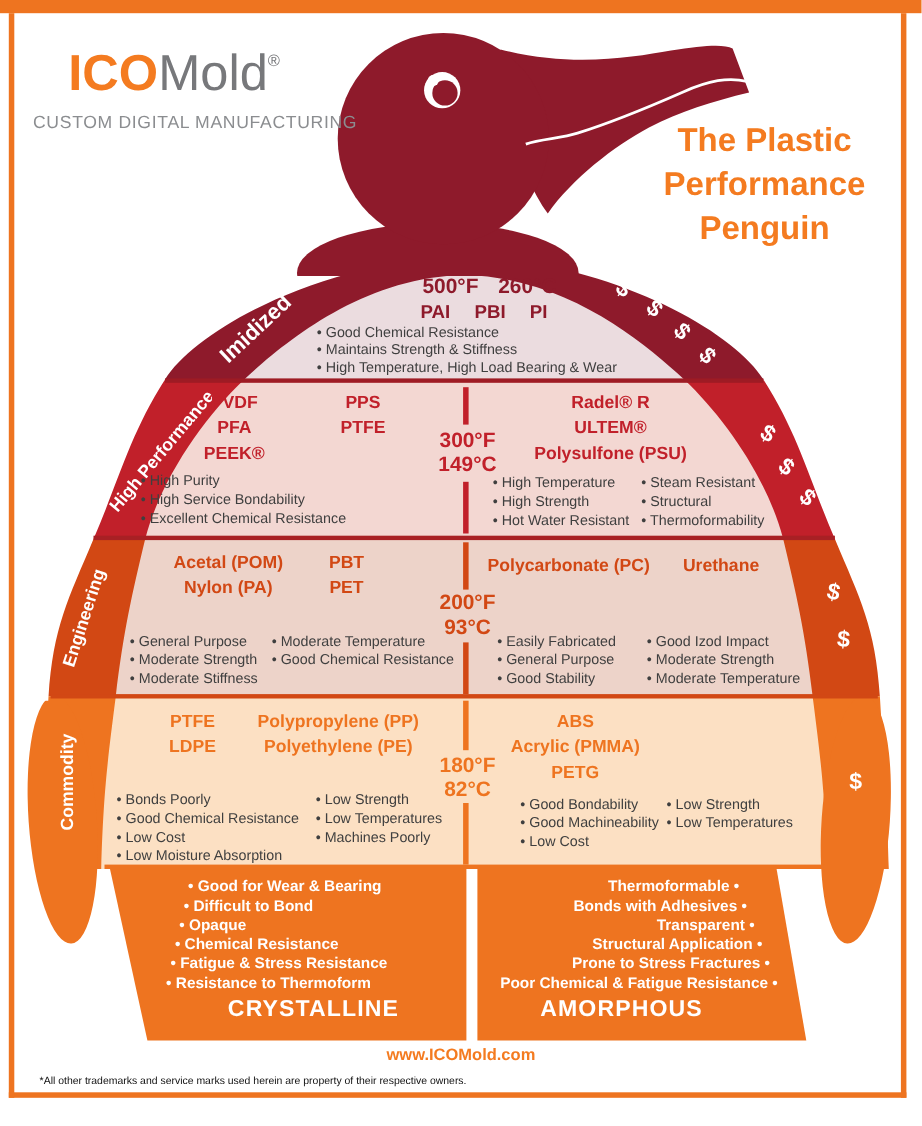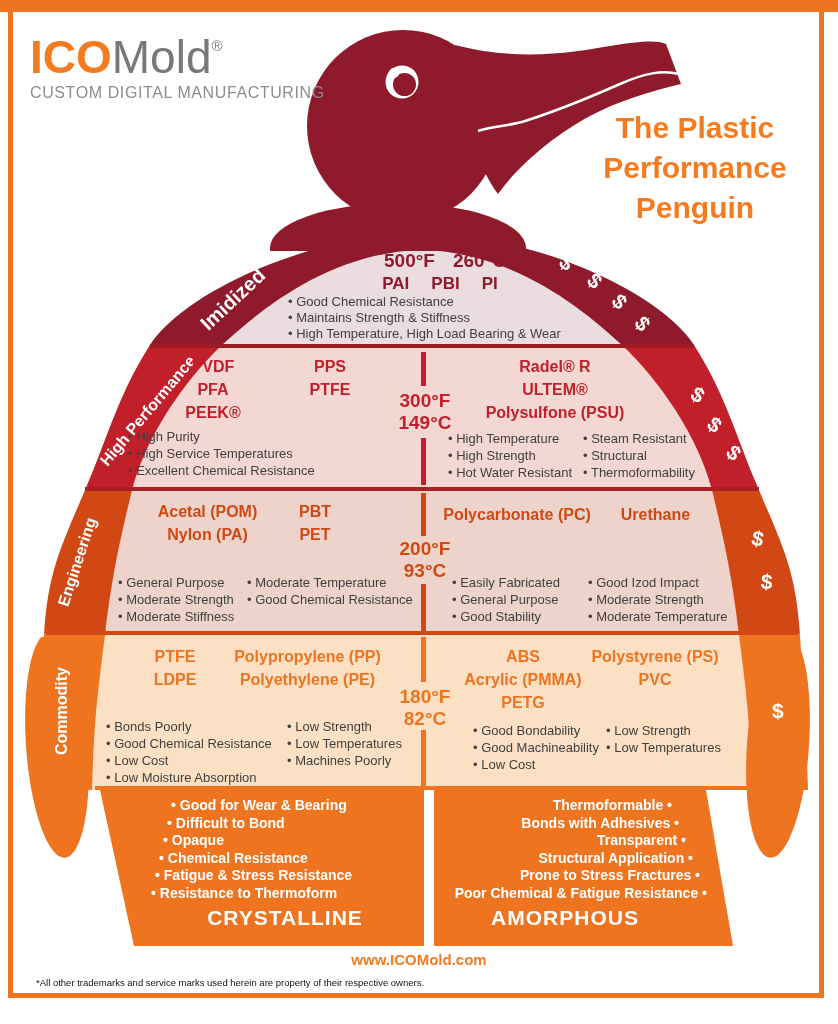--- a/index.html
+++ b/index.html
@@ -5,21 +5,21 @@
   html,body{margin:0;padding:0;background:#fff;}
   .canvas{position:relative;width:838px;height:1024px;background:#fff;overflow:hidden;
           font-family:"Liberation Sans", sans-serif;}
   
   .frame-top{position:absolute;left:0;top:0;width:838px;height:12px;background:var(--orange,#EE7420);}
   .frame{position:absolute;left:8px;top:12px;width:816px;height:986px;box-sizing:border-box;
          border-left:5px solid var(--orange,#EE7420);border-right:5px solid var(--orange,#EE7420);
          border-bottom:5px solid var(--orange,#EE7420);}
   
   .logo{position:absolute;left:30px;top:22px;z-index:3;}
-  .logo-row{font-size:46px;line-height:48px;letter-spacing:0;}
+  .logo-row{font-size:46px;line-height:68px;letter-spacing:0;margin-left:32px;}
   .logo-ico{color:var(--brand,#F47B20);font-weight:bold;}
   .logo-mold{color:var(--logo-gray,#77787B);font-weight:400;}
   .logo-reg{color:var(--logo-gray,#77787B);font-size:15px;vertical-align:22px;}
   .logo-sub{margin-top:3px;font-size:16px;letter-spacing:0.6px;color:#8B8D90;}
   
   .title{position:absolute;left:570px;top:108px;width:250px;z-index:3;text-align:center;
          color:var(--brand,#F47B20);font-weight:bold;font-size:30px;line-height:40px;}
   
   .band-label{position:absolute;z-index:3;color:#fff;font-weight:bold;text-align:center;}
   .bl-imid{left:158px;top:288px;width:150px;font-size:20px;transform:rotate(-43deg);}
@@ -210,21 +210,21 @@
     <div>Radel® R</div>
     <div>ULTEM®</div>
     <div>Polysulfone (PSU)</div>
   </div>
   <div class="temp t-hp" style="left:375px;top:390px;">
     <div>300°F</div>
     <div>149°C</div>
   </div>
   <div class="bullets" style="left:128px;top:428px;">
     <div>High Purity</div>
-    <div>High Service Temperatures</div>
+    <div>High Service Bondability</div>
     <div>Excellent Chemical Resistance</div>
   </div>
   <div class="bullets" style="left:448px;top:430px;">
     <div>High Temperature</div>
     <div>High Strength</div>
     <div>Hot Water Resistant</div>
   </div>
   <div class="bullets" style="left:583px;top:430px;">
     <div>Steam Resistant</div>
     <div>Structural</div>
@@ -280,24 +280,20 @@
     <div>LDPE</div>
   </div>
   <div class="mat mat-c" style="left:225px;top:645px;width:165px;">
     <div>Polypropylene (PP)</div>
     <div>Polyethylene (PE)</div>
   </div>
   <div class="mat mat-c" style="left:438px;top:645px;width:170px;">
     <div>ABS</div>
     <div>Acrylic (PMMA)</div>
     <div>PETG</div>
-  </div>
-  <div class="mat mat-c" style="left:585px;top:645px;width:140px;">
-    <div>Polystyrene (PS)</div>
-    <div>PVC</div>
   </div>
   <div class="temp t-comm" style="left:375px;top:686px;">
     <div>180°F</div>
     <div>82°C</div>
   </div>
   <div class="bullets" style="left:106px;top:718px;">
     <div>Bonds Poorly</div>
     <div>Good Chemical Resistance</div>
     <div>Low Cost</div>
     <div>Low Moisture Absorption</div>

